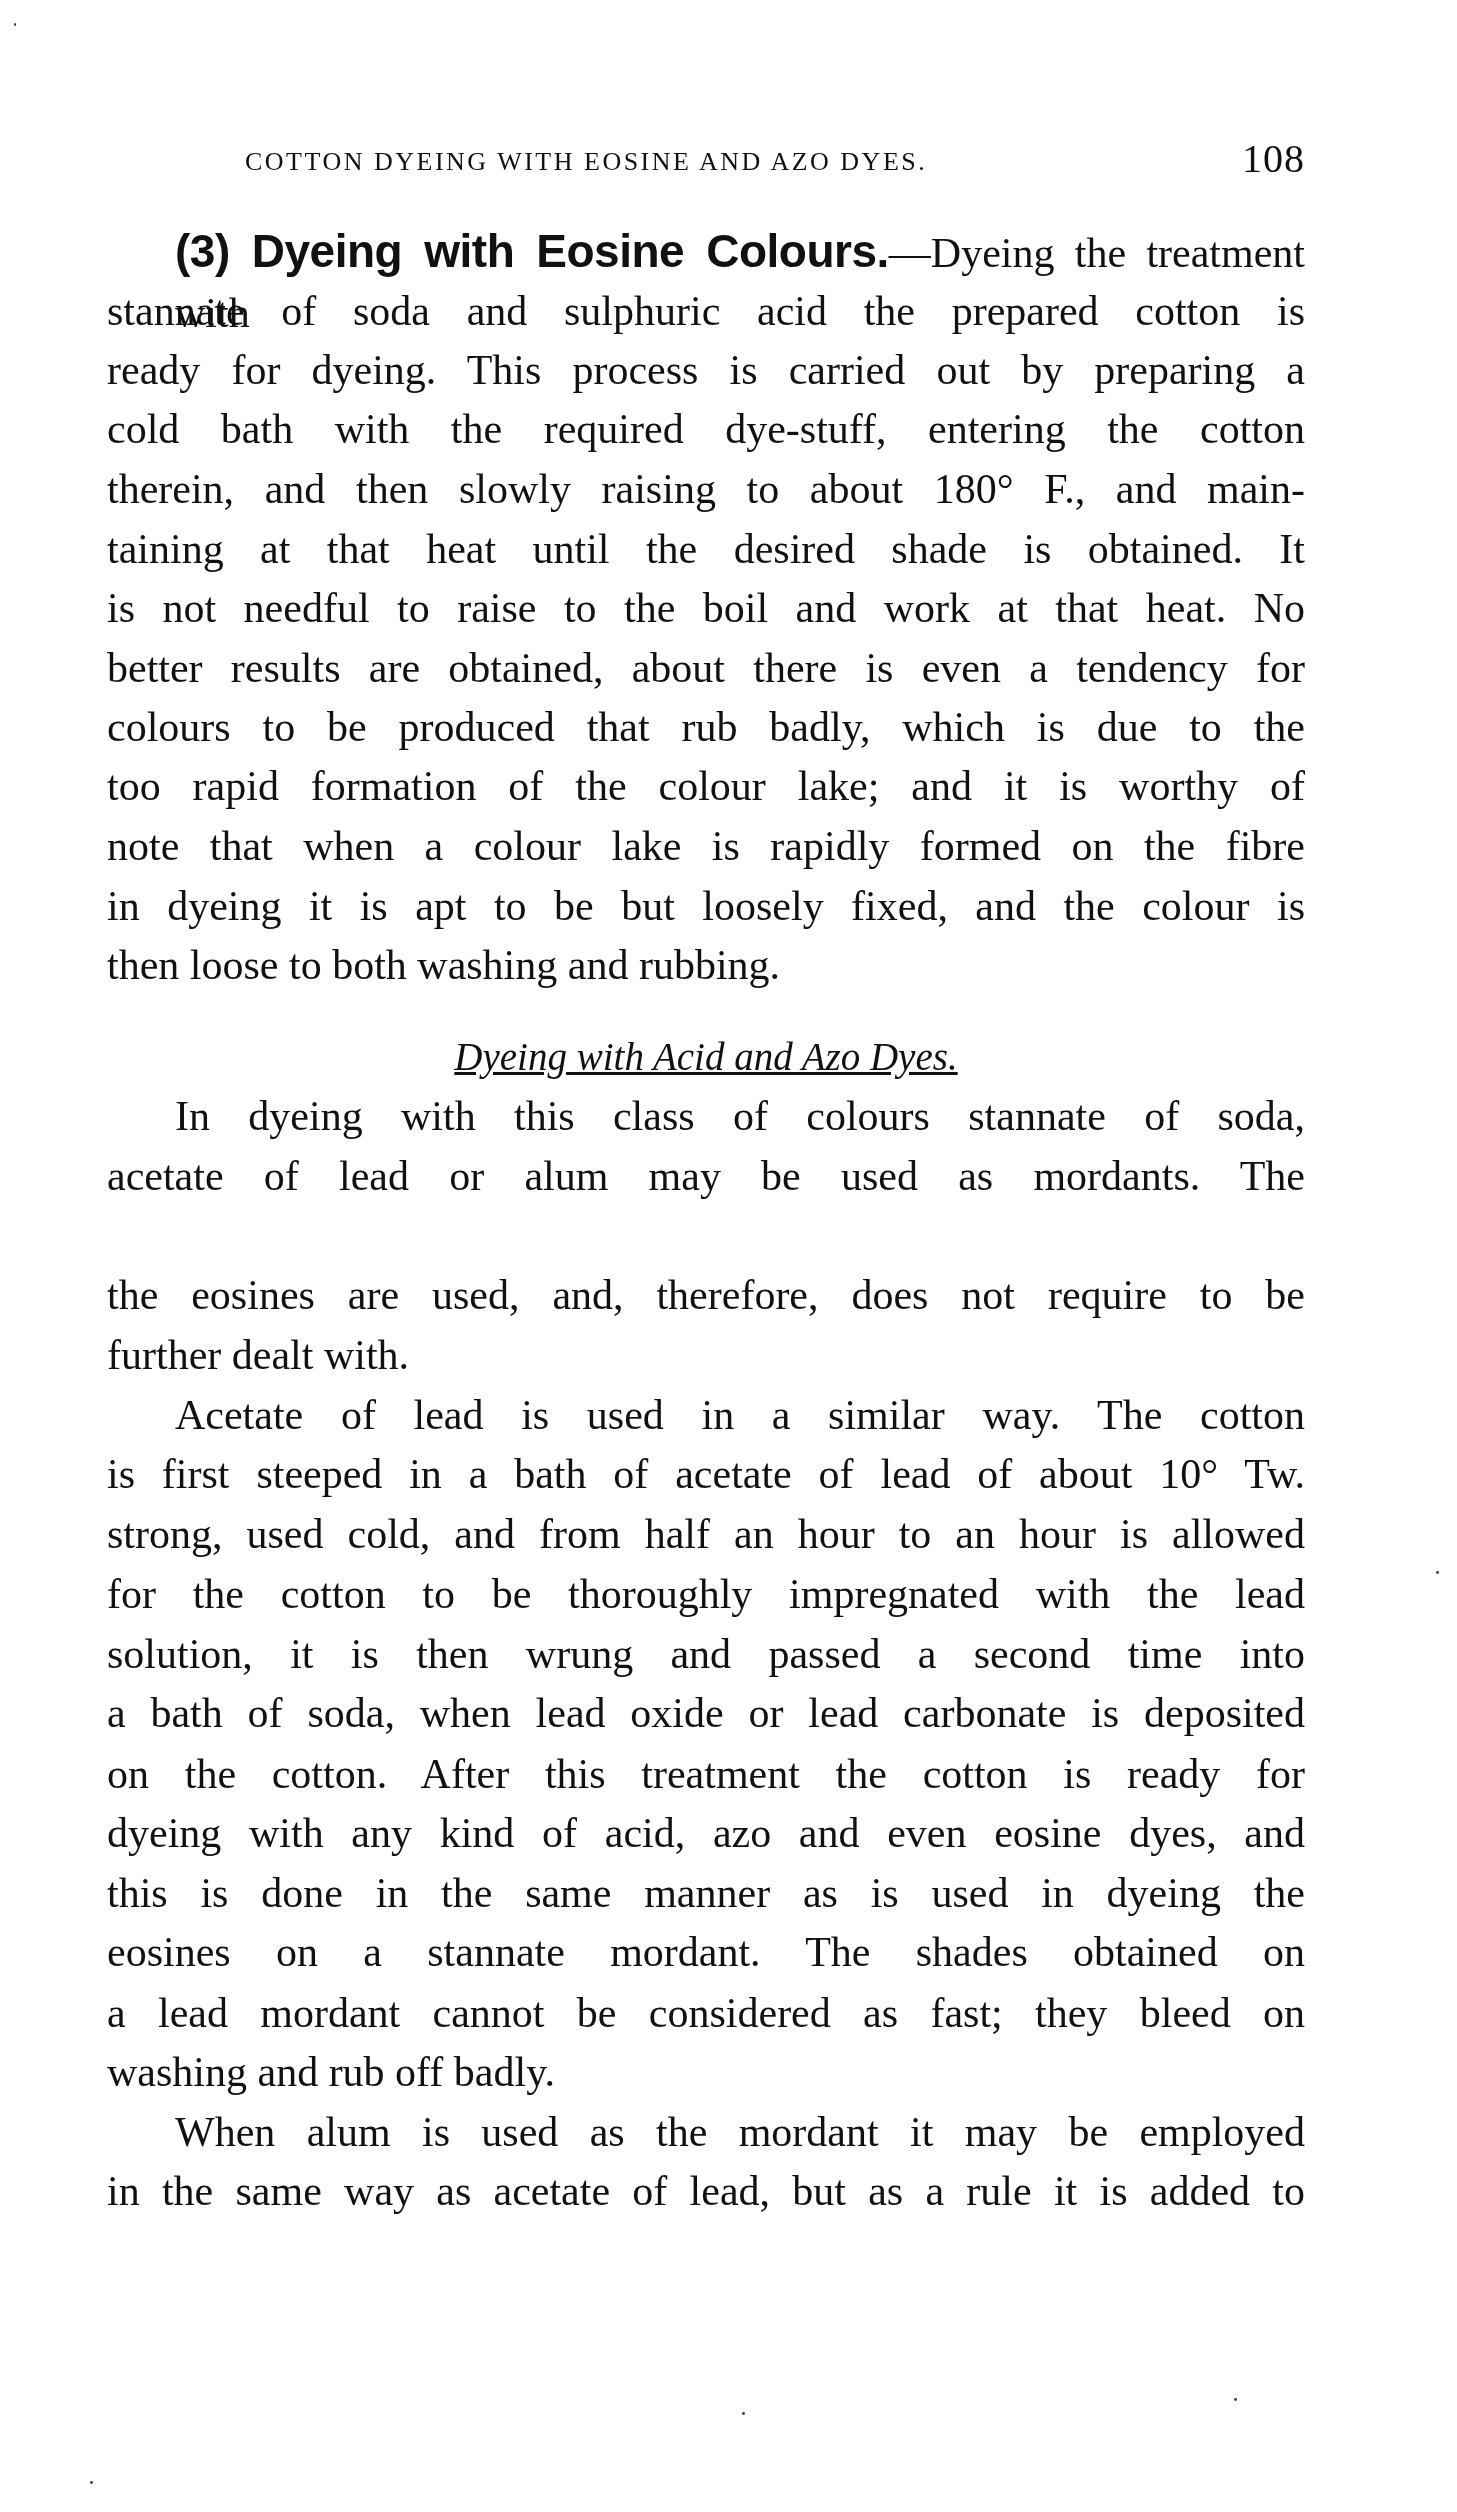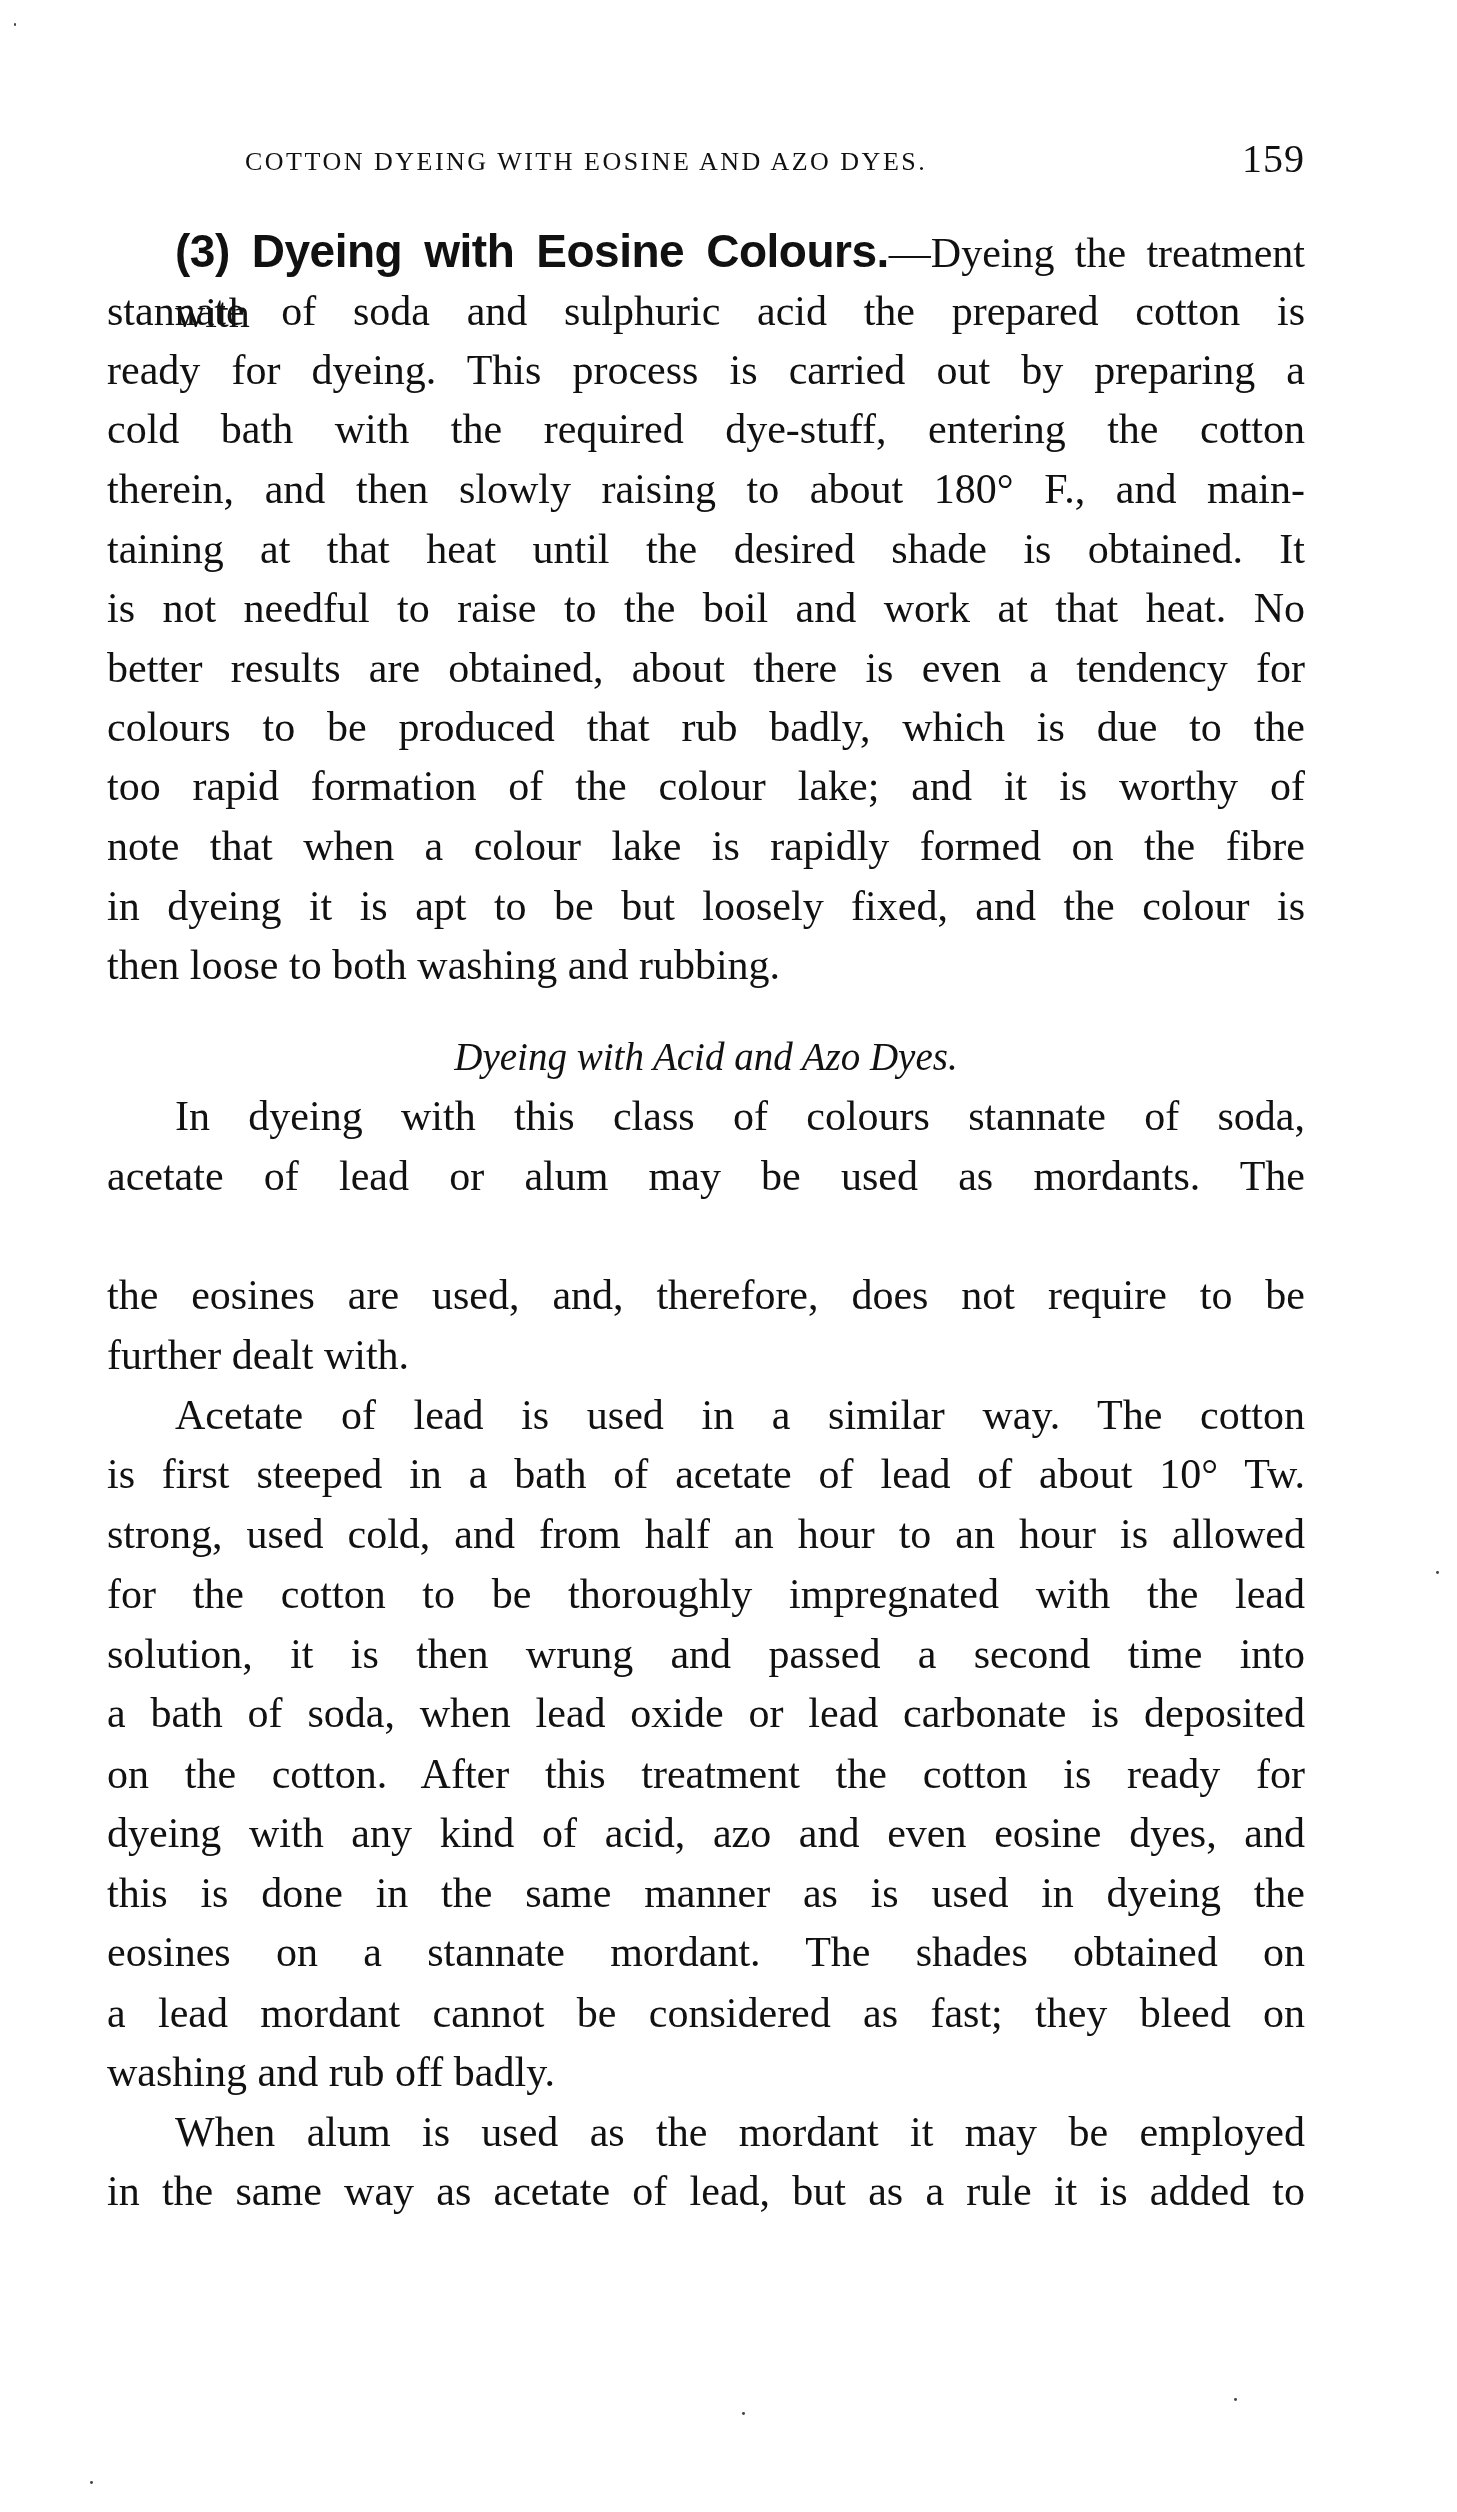--- a/index.html
+++ b/index.html
@@ -75,37 +75,38 @@
   }
   .subheading {
     position: absolute;
     left: 107px;
     width: 1198px;
     text-align: center;
     font-style: italic;
     font-size: 39px;
     line-height: 60px;
     height: 60px;
+    text-decoration: underline;
   }
   .speck {
     position: absolute;
     width: 2.9px;
     height: 2.9px;
     background: #444;
     border-radius: 50%;
   }
 </style>
 </head>
 <body>
 
 <div class="page">
 
   <div class="running-head">
     <span class="title">Cotton Dyeing with Eosine and Azo Dyes.</span>
-    <span class="folio">159</span>
+    <span class="folio">108</span>
   </div>
 
   <div class="line indent" style="top:221px"><span class="run-in">(3) Dyeing with Eosine Colours.</span><span>—Dyeing the treatment with</span></div>
   <div class="line" style="top:281px">stannate of soda and sulphuric acid the prepared cotton is</div>
   <div class="line" style="top:340px">ready for dyeing.  This process is carried out by preparing a</div>
   <div class="line" style="top:399px">cold bath with the required dye-stuff, entering the cotton</div>
   <div class="line" style="top:459px">therein, and then slowly raising to about 180° F., and main-</div>
   <div class="line" style="top:519px">taining at that heat until the desired shade is obtained.  It</div>
   <div class="line" style="top:578px">is not needful to raise to the boil and work at that heat.  No</div>
   <div class="line" style="top:638px">better results are obtained, about there is even a tendency for</div>

